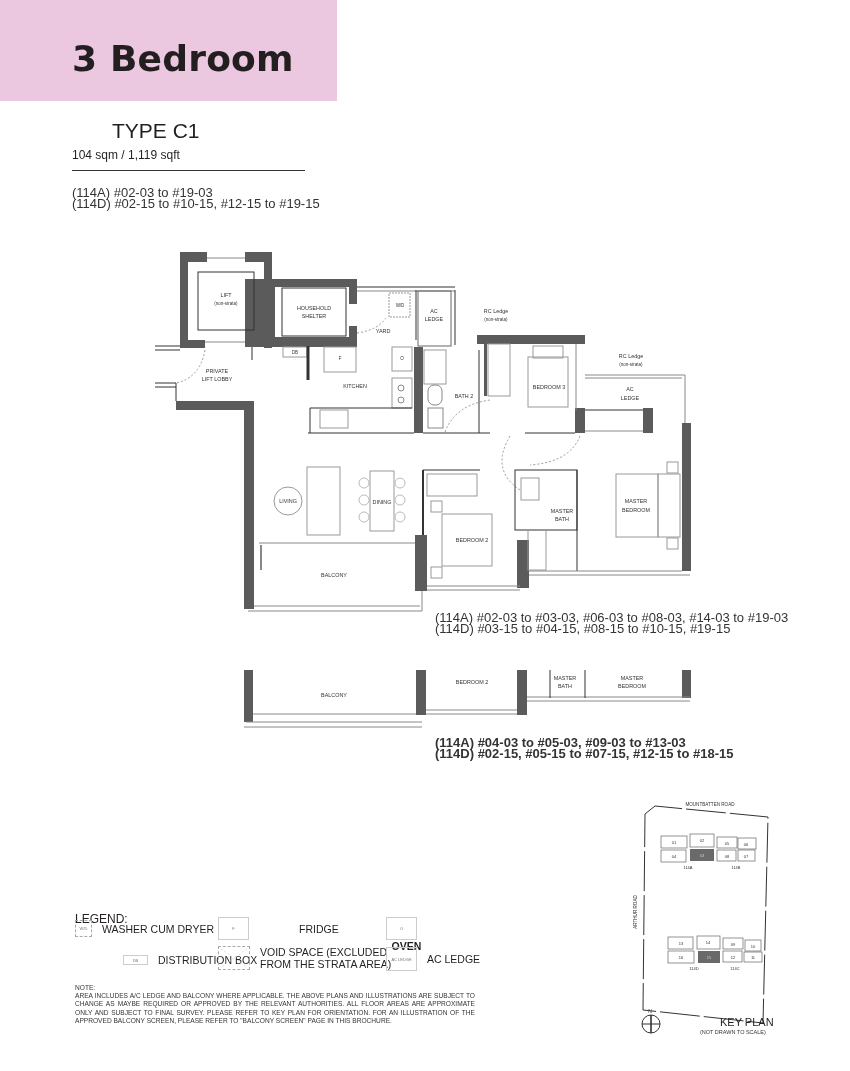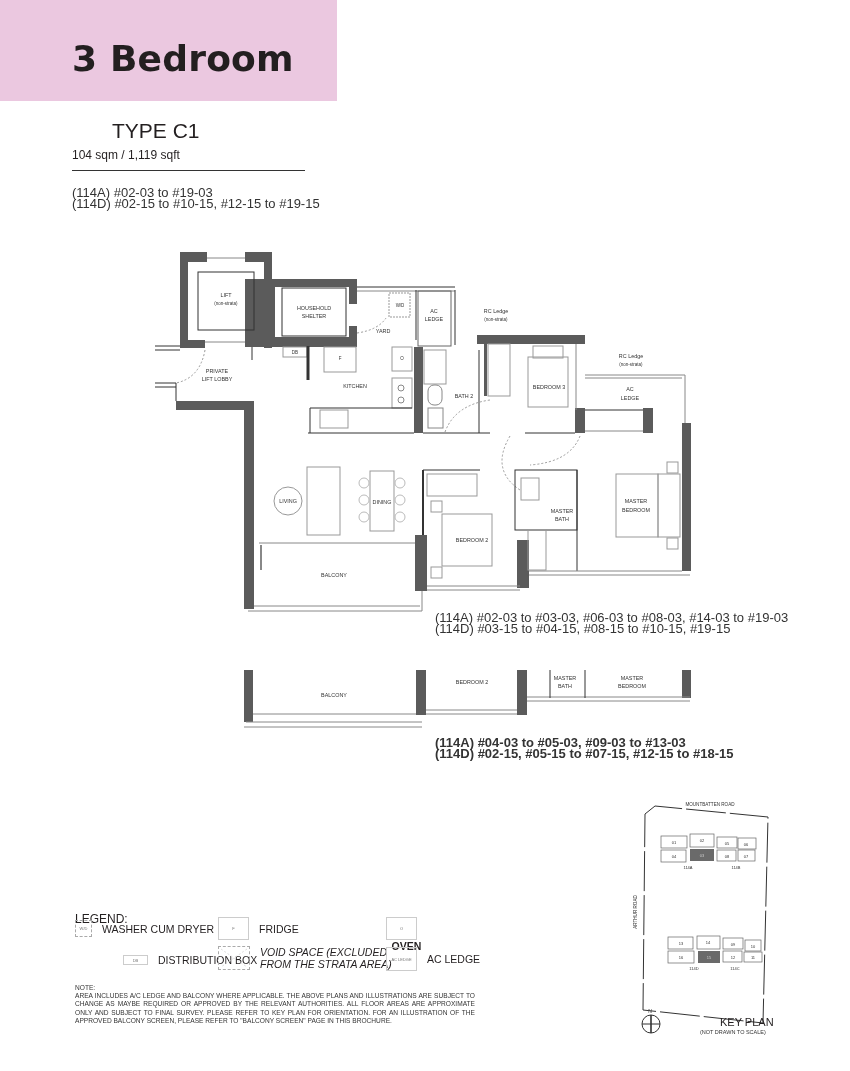--- a/index.html
+++ b/index.html
@@ -283,33 +283,33 @@
   <div>(114A) #04-03 to #05-03, #09-03 to #13-03</div>
   <div>(114D) #02-15, #05-15 to #07-15, #12-15 to #18-15</div>
 </div>
 
 <div class="legend-title">LEGEND:</div>
 
 <div class="legend-item" style="left:75px; top:920px;">
   <div class="legend-box" style="width:17px;height:17px;">W/D</div>
   <span class="legend-text">WASHER CUM DRYER</span>
 </div>
-<div class="legend-item" style="left:218px; top:917px;">
+<div class="legend-item" style="left:218px; top:917px;gap:40px;">
   <div class="legend-box" style="width:31px;height:23px;border-style:solid;border-color:#ccc;">F</div>
   <span class="legend-text">FRIDGE</span>
 </div>
 <div class="legend-item" style="left:386px; top:917px;flex-direction:column;">
   <div class="legend-box" style="width:31px;height:23px;border-style:solid;border-color:#ccc;">O</div>
   <span class="legend-text" style="font-weight:bold;">OVEN</span>
 </div>
 <div class="legend-item" style="left:75px; top:954px;margin-left:48px;">
   <div class="legend-box" style="width:25px;height:10px;border-style:solid;border-color:#ccc;">DB</div>
   <span class="legend-text">DISTRIBUTION BOX</span>
 </div>
-<div class="legend-item" style="left:218px; top:946px;font-style:italic;">
+<div class="legend-item" style="left:218px; top:946px;">
   <div class="legend-box" style="width:32px;height:24px;">
     <svg width="30" height="22">
         <line x1="2" y1="2" x2="28" y2="20" stroke="#ddd" stroke-dasharray="2,2"></line>
         <line x1="28" y1="2" x2="2" y2="20" stroke="#ddd" stroke-dasharray="2,2"></line>
       </svg>
   </div>
   <span class="legend-text">
     <span>VOID SPACE (EXCLUDED</span><br>
     <span>FROM THE STRATA AREA)</span>
   </span>

